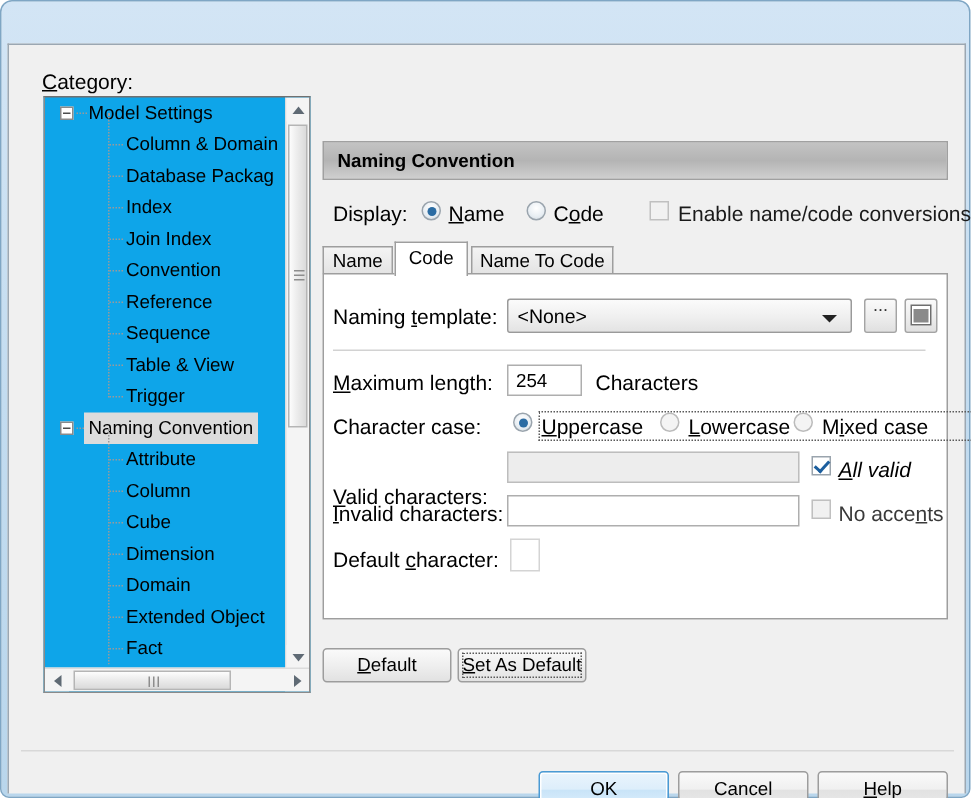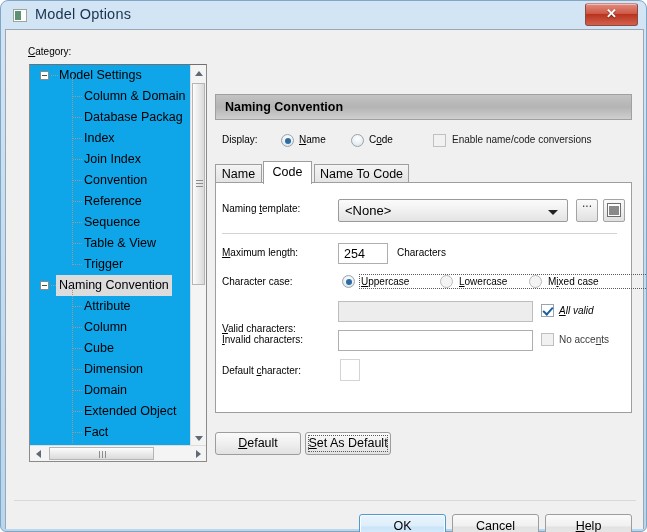--- a/index.html
+++ b/index.html
@@ -80,21 +80,21 @@
     left: 4px; top: 28px;
     width: 639px; height: 500px;
     background: #f0f0f0;
     border: 1px solid #9ba7b2;
     border-bottom: none;
     box-sizing: border-box;
   }
 
   .lbl {
     position: absolute;
-    font-size: 10px;
+    font-size: 14px;
     color: #000000;
     white-space: nowrap;
   }
   .u { text-decoration: underline; }
 
   
   #category-label { left: 22px; top: 16px; }
   #tree-box {
     position: absolute;
     left: 23px; top: 34px;
@@ -446,27 +446,20 @@
     left: 8px; top: 470px;
     width: 622px; height: 0;
     border-top: 1px solid #d8d8d8;
   }
 </style>
 </head>
 <body>
 
 <div id="window">
 
-  <div id="titlebar">
-    <div id="app-icon"></div>
-    <div id="title-text">Model Options</div>
-    <div id="close-button">
-      <div id="close-glyph">✕</div>
-    </div>
-  </div>
 
   <div id="client">
 
     <div class="lbl" id="category-label"><span class="u">C</span><span>ategory:</span></div>
 
     <div id="tree-box">
       <div id="tree-clip">
           <div class="tree-row root">
             <div class="expander"></div>
             <div class="rootdash"></div>

